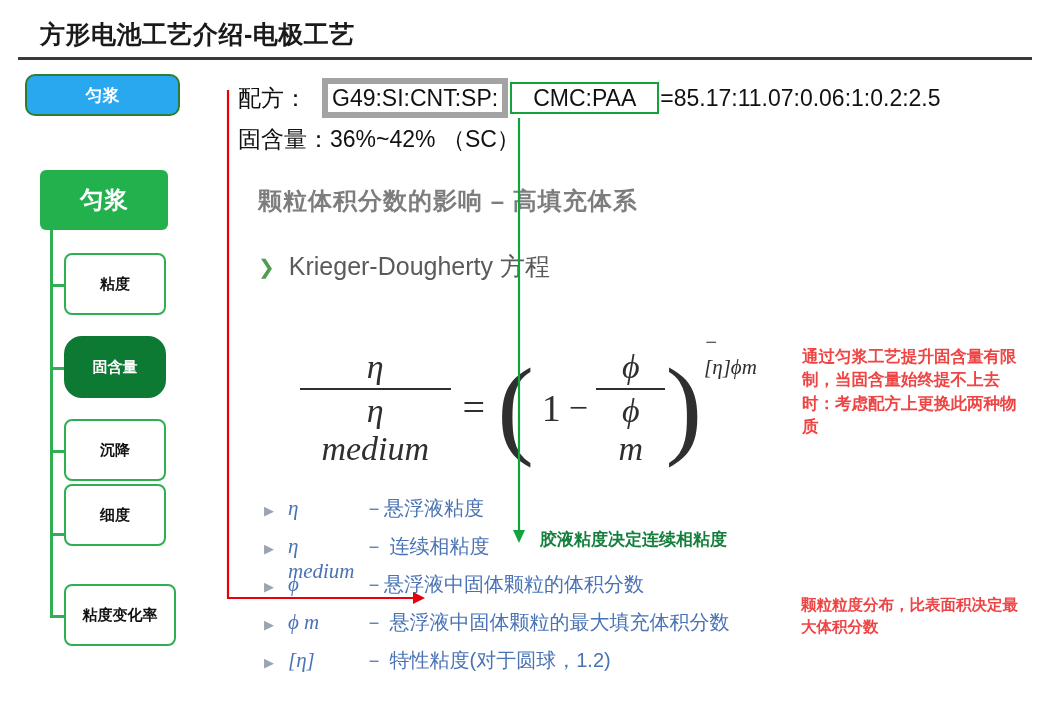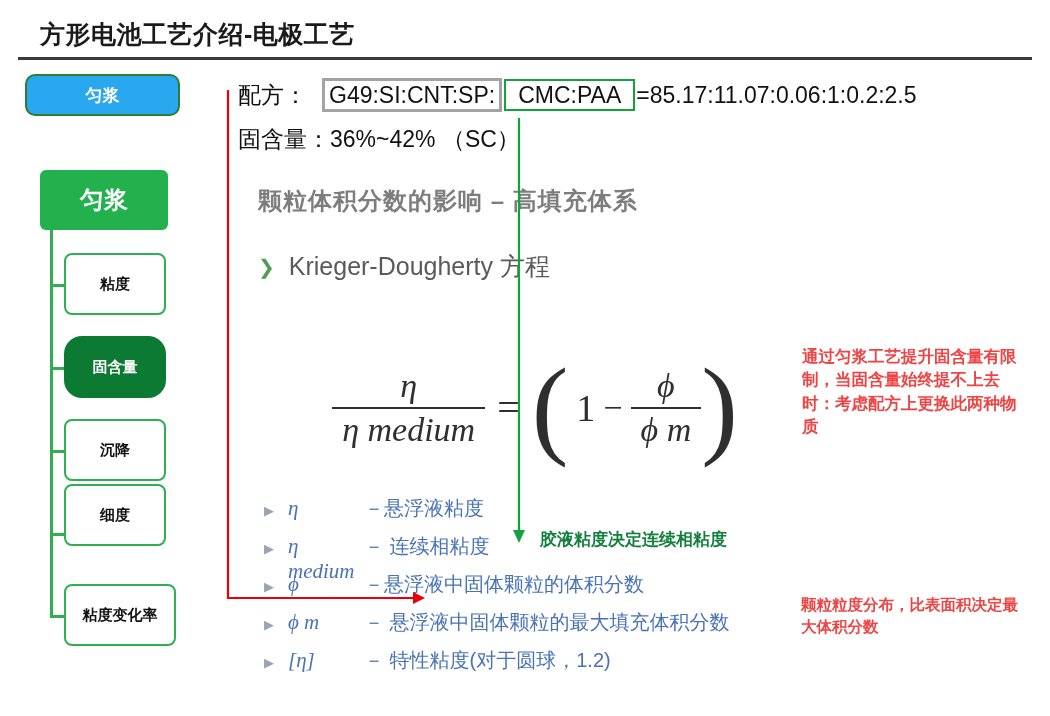--- a/index.html
+++ b/index.html
@@ -115,28 +115,28 @@
     left: 238px;
     top: 78px;
     font-size: 23px;
     color: #111111;
     white-space: nowrap;
     display: flex;
     align-items: center;
   }
   .recipe-line .lbl { padding-right: 14px; }
   .box-red {
-    border: 3px solid #a3a3a3;
+    border: 6px solid #a3a3a3;
     padding: 1px 4px;
     margin: 0 1px;
     line-height: 1.15;
   }
   .box-green {
     border: 2px solid #12a33c;
-    padding: 1px 12px;
+    padding: 1px 21px;
     margin: 0 1px;
     line-height: 1.15;
   }
   .solid-line {
     position: absolute;
     left: 238px;
     top: 124px;
     font-size: 23px;
     color: #111111;
     white-space: nowrap;
@@ -336,20 +336,21 @@
       </span>
       <span class="eqsign">=</span>
       <span class="paren">(</span>
       <span style="font-size:38px;font-style:normal;padding:0 8px;">1</span>
       <span style="font-size:34px;font-style:normal;padding-right:8px;">−</span>
       <span class="frac">
         <span class="num">ϕ</span>
         <span class="den">ϕ m</span>
       </span>
       <span class="paren">)</span>
+      <span class="exp">−[η]ϕm</span>
     </div>
   </div>
 
   <div class="legend">
     <div class="legend-row">
       <span class="tri">▶</span>
       <span class="sym">η</span>
       <span class="desc">－悬浮液粘度</span>
     </div>
     <div class="legend-row">

